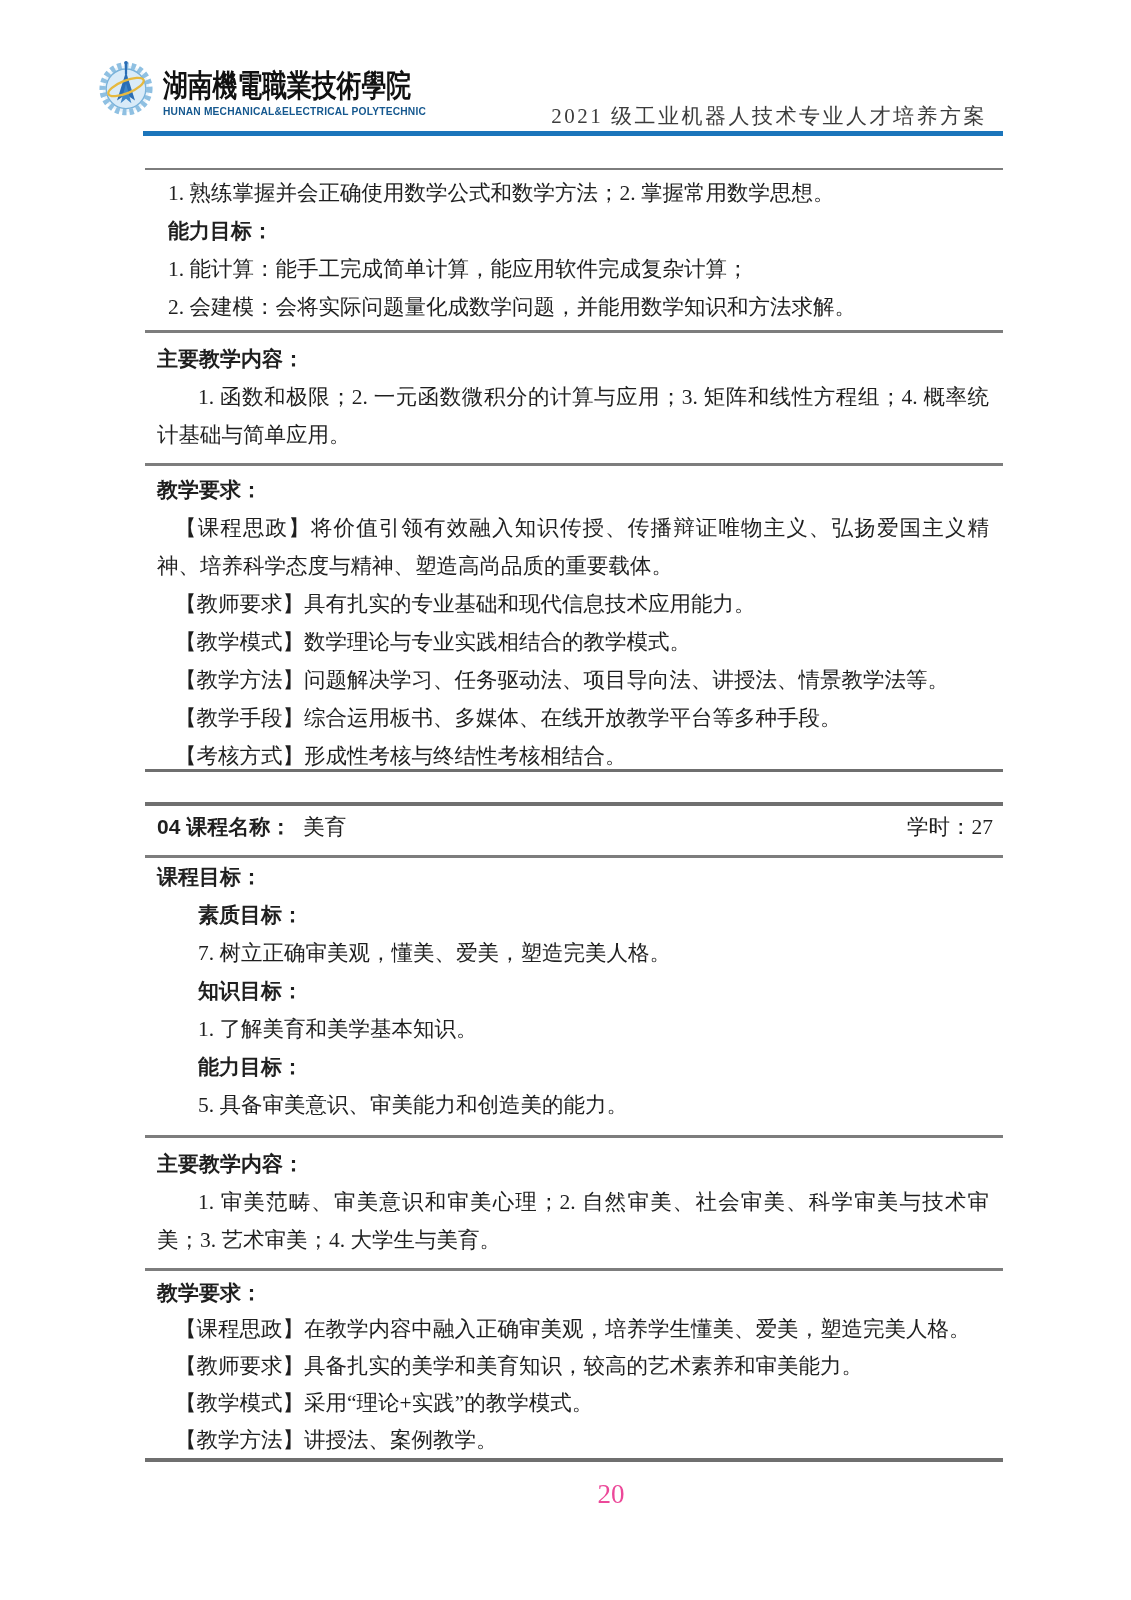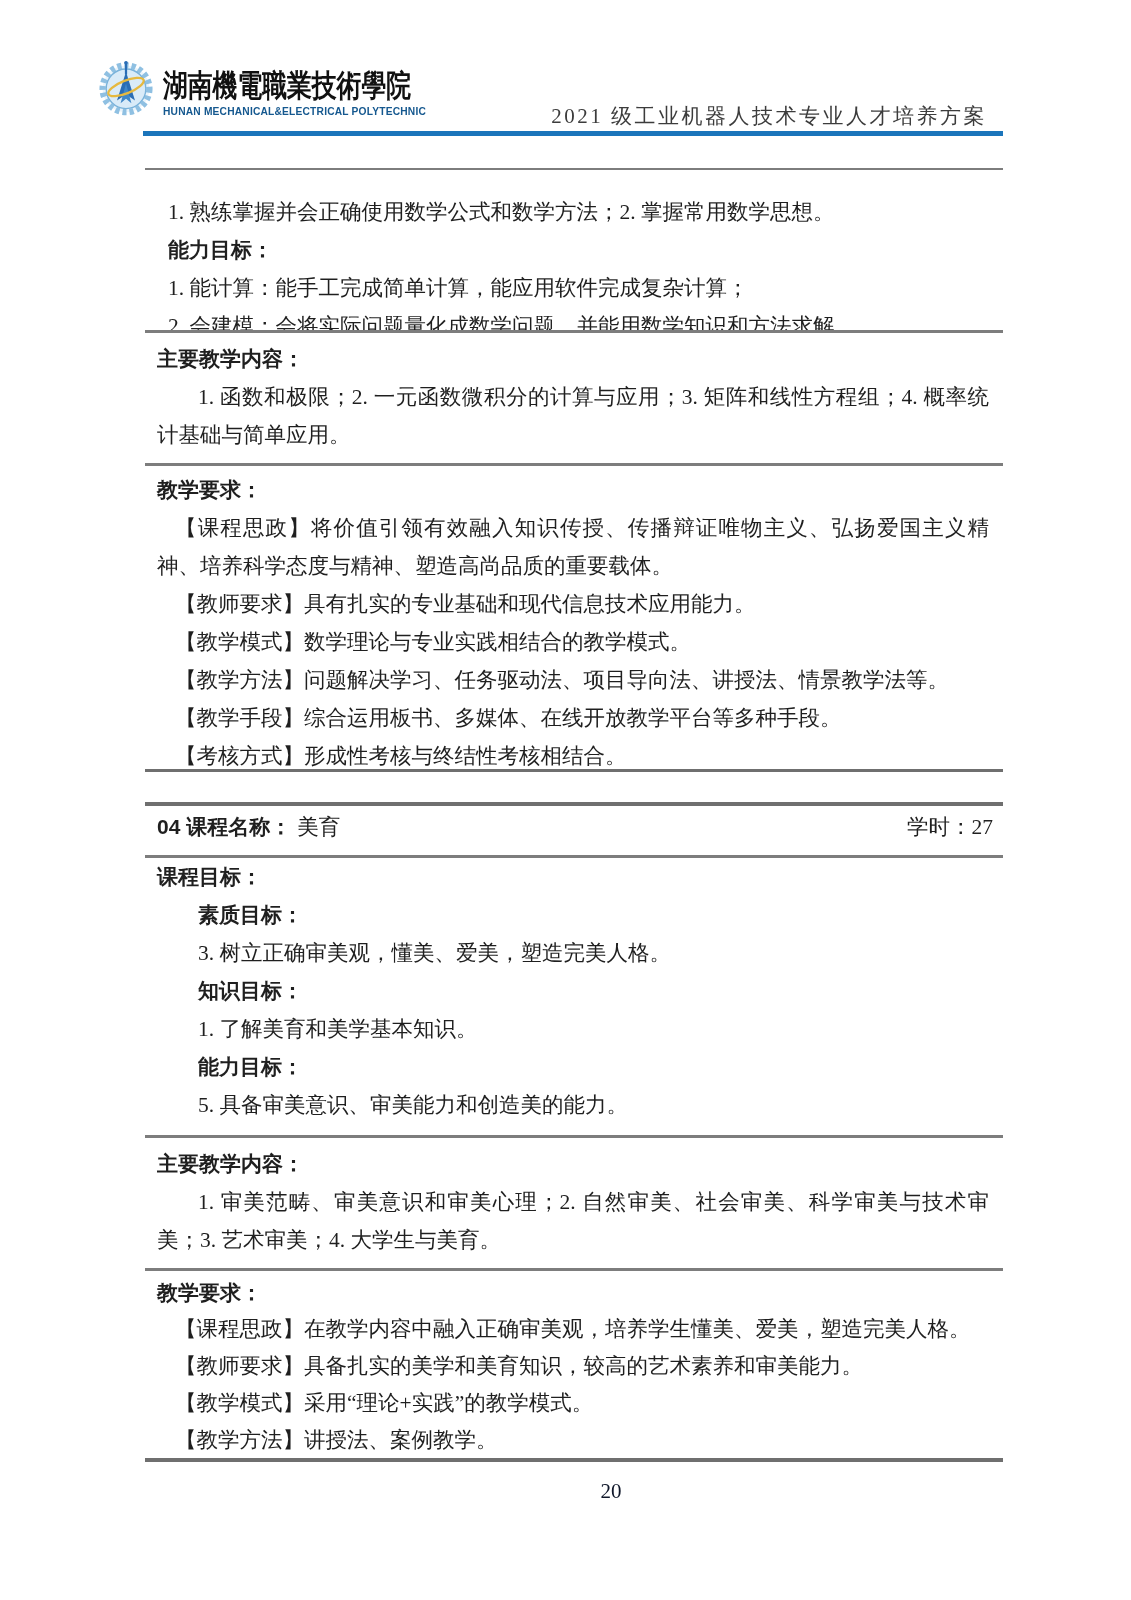--- a/index.html
+++ b/index.html
@@ -19,45 +19,45 @@
   .doc-title{position:absolute;top:102px;right:144px;font-size:21px;letter-spacing:2.5px;
              color:#3c3c3c;white-space:nowrap;}
   .header-rule{position:absolute;top:131px;left:143px;width:860px;height:5px;background:#1b75bb;}
 
   
   .tbl{position:absolute;left:145px;width:858px;box-sizing:border-box;}
   .tbl1{top:168px;}
   .tbl2{top:802px;}
   .row{box-sizing:border-box;overflow:hidden;}
 
-  .rowA{border-top:2px solid #7d7d7d;height:162px;padding-top:23px;}
+  .rowA{border-top:2px solid #7d7d7d;height:162px;padding-top:4px;}
   .rowB{border-top:3px solid #7d7d7d;height:133px;padding-top:7px;}
   .rowC{border-top:3px solid #7d7d7d;border-bottom:3px solid #6f6f6f;height:309px;padding-top:5px;}
 
   .rowT{border-top:4px solid #6f6f6f;height:53px;display:flex;align-items:center;
         justify-content:space-between;padding:0 10px 9px 12px;}
   .rowO{border-top:3px solid #7d7d7d;height:280px;padding-top:0;}
   .rowM{border-top:3px solid #7d7d7d;height:133px;padding-top:7px;}
   .rowR{border-top:3px solid #7d7d7d;border-bottom:4px solid #6f6f6f;height:194px;padding-top:3px;}
 
   .p{font-size:21.5px;line-height:38px;margin:0;padding:0 14px 0 12px;text-align:justify;}
   .rowR .p{line-height:37px;}
   .h{font-family:"Liberation Sans",sans-serif;font-weight:bold;font-size:21px;}
   .indent-sm{text-indent:11px;}
   .indent-req{text-indent:18px;}
   .indent-lg{text-indent:41px;}
 
   .title-left{display:flex;align-items:baseline;white-space:nowrap;}
   .title-no{font-family:"Liberation Sans",sans-serif;font-weight:bold;font-size:21px;}
-  .title-name{font-size:21.5px;margin-left:6px;}
+  .title-name{font-size:21.5px;margin-left:12px;}
   .title-hours{font-size:21.5px;white-space:nowrap;}
 
   
   .page-num{position:absolute;top:1479px;left:611px;transform:translateX(-50%);
-            font-size:21px;color:#0f172a;}
+            font-size:27px;color:#ec4899;}
 </style>
 </head>
 <body>
 
 <div class="page">
 
   <div class="logo">
     <svg class="logo-svg" width="54" height="62" viewBox="0 0 60 68">
       <circle cx="30" cy="36" r="26" fill="#eaf4fb" stroke="#8fc0e2" stroke-width="7" stroke-dasharray="4.6 3.4"></circle>
       <circle cx="30" cy="36" r="22" fill="#d9ebf8" stroke="#79b2da" stroke-width="1.5"></circle>
@@ -101,21 +101,21 @@
     <div class="row rowT">
       <div class="title-left">
         <span class="title-no">04 课程名称：</span>
         <span class="title-name">美育</span>
       </div>
       <span class="title-hours">学时：27</span>
     </div>
     <div class="row rowO">
       <p class="p h">课程目标：</p>
       <p class="p h indent-lg">素质目标：</p>
-      <p class="p indent-lg">3. 树立正确审美观，懂美、爱美，塑造完美人格。</p>
+      <p class="p indent-lg">7. 树立正确审美观，懂美、爱美，塑造完美人格。</p>
       <p class="p h indent-lg">知识目标：</p>
       <p class="p indent-lg">1. 了解美育和美学基本知识。</p>
       <p class="p h indent-lg">能力目标：</p>
       <p class="p indent-lg">5. 具备审美意识、审美能力和创造美的能力。</p>
     </div>
     <div class="row rowM">
       <p class="p h">主要教学内容：</p>
       <p class="p indent-lg">1. 审美范畴、审美意识和审美心理；2. 自然审美、社会审美、科学审美与技术审美；3. 艺术审美；4. 大学生与美育。</p>
     </div>
     <div class="row rowR">

